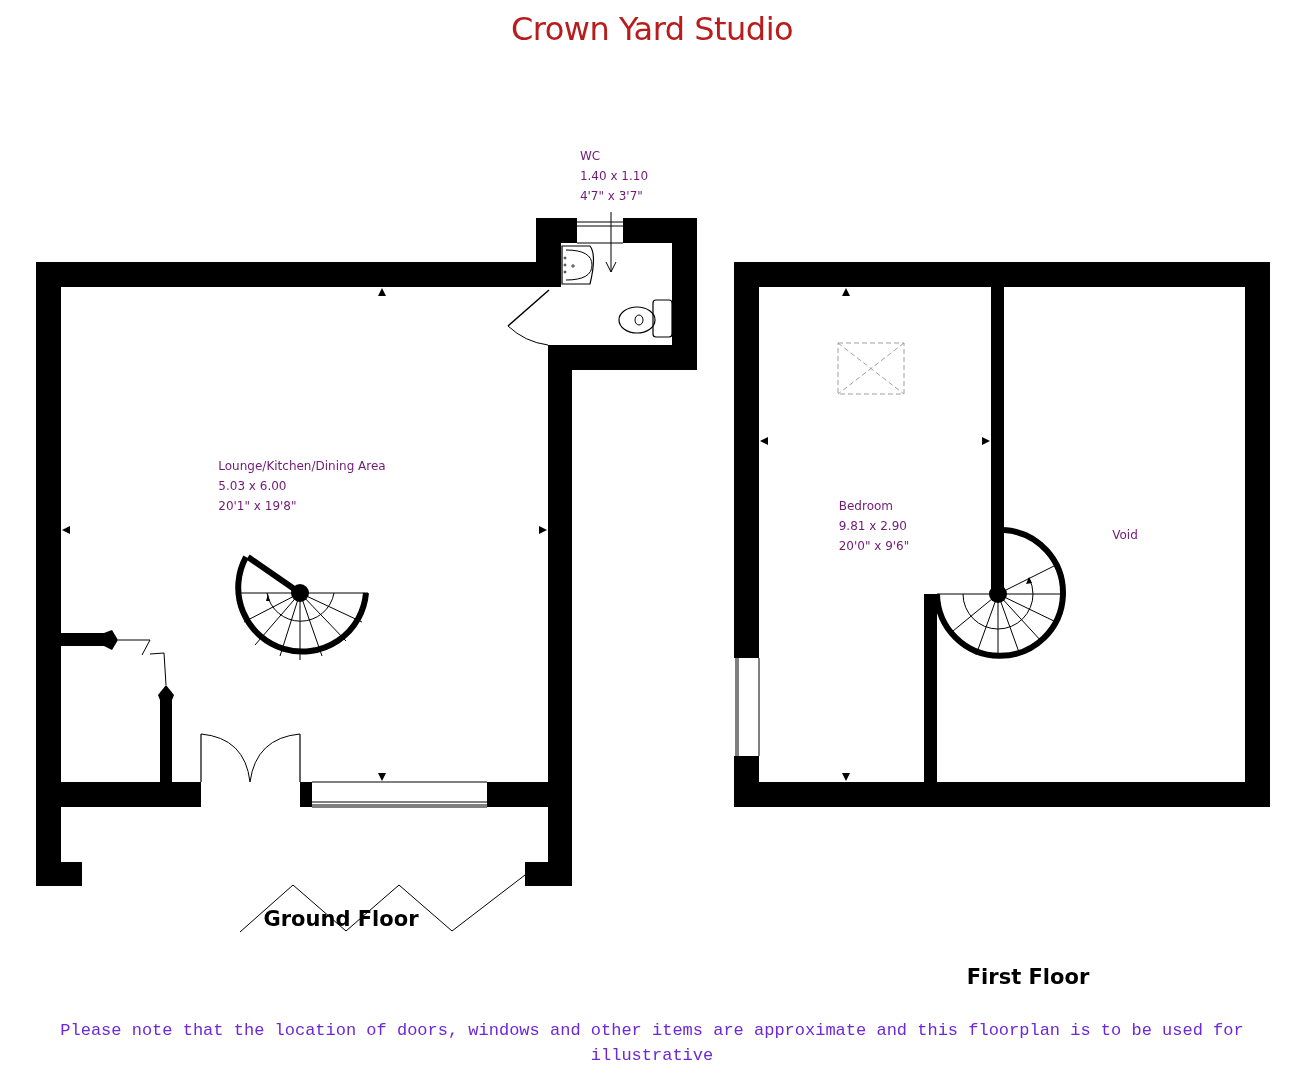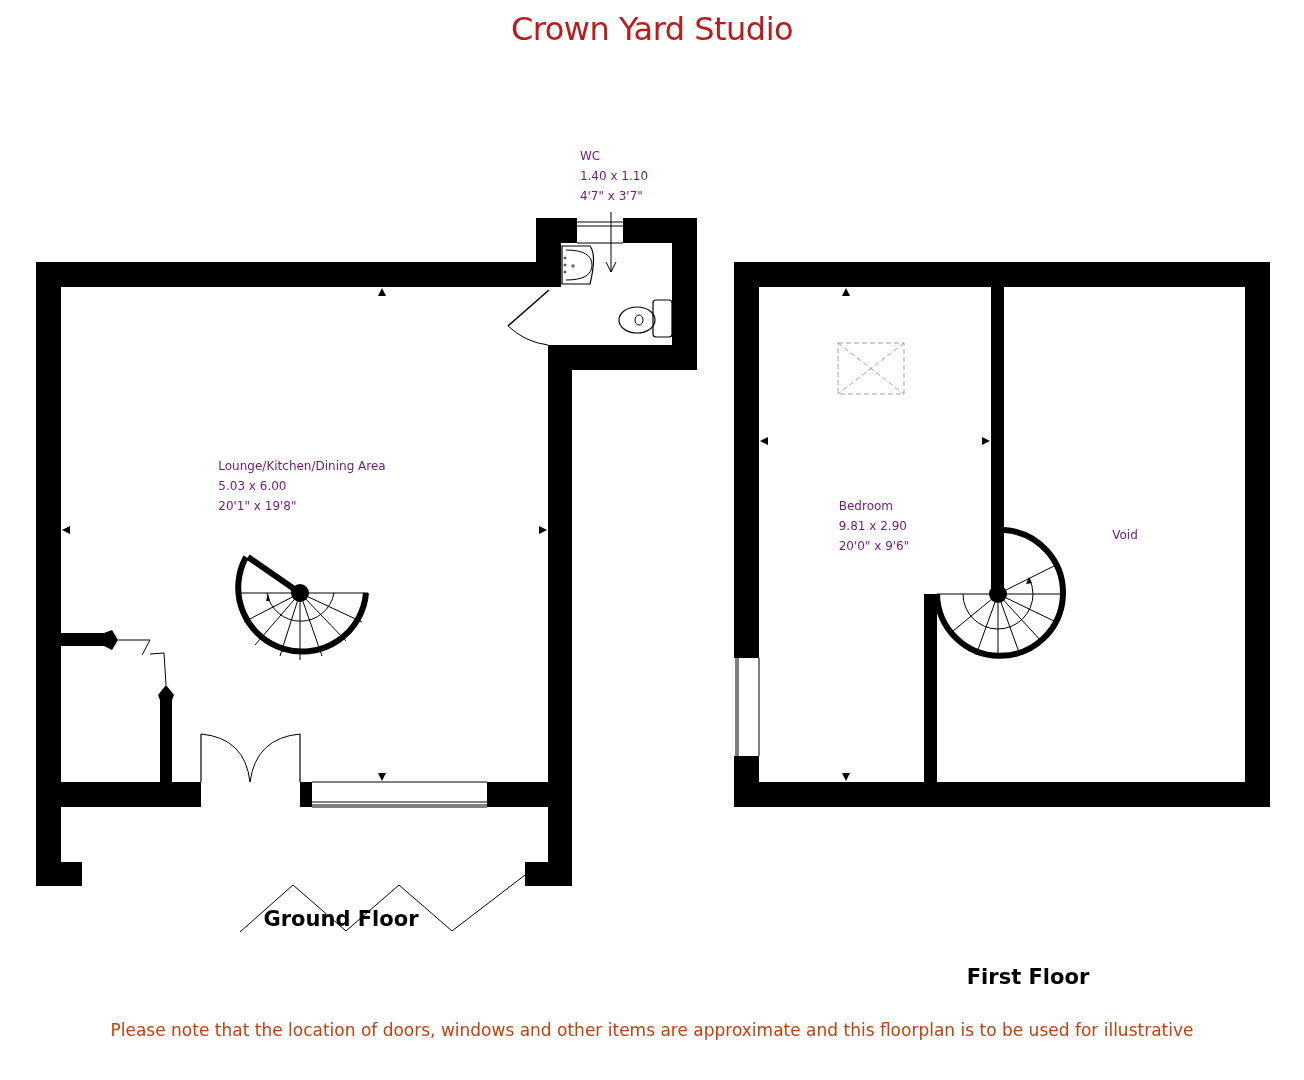--- a/index.html
+++ b/index.html
@@ -2,21 +2,21 @@
 <html><head>
 <meta charset="utf-8">
 <style>
   html, body { margin: 0; padding: 0; background: #ffffff; }
   body { width: 1304px; height: 1080px; position: relative; overflow: hidden; font-family: "DejaVu Sans", sans-serif; color: #000; }
   .title-block { position: absolute; top: 10px; left: 0; width: 1304px; text-align: center; }
   .title-line { font-family: "DejaVu Sans", sans-serif; font-size: 32px; line-height: 38px; letter-spacing: -0.5px; color: #b91c1c; }
   svg.plan { position: absolute; left: 0; top: 0; }
   .room-label { position: absolute; text-align: left; font-size: 12px; line-height: 20px; color: #701a75; transform: translateX(-50%); white-space: nowrap; }
   .floor-label { position: absolute; font-weight: bold; font-size: 21px; transform: translateX(-50%); white-space: nowrap; color: #000; }
-  .disclaimer { position: absolute; top: 1018px; left: 0; width: 1304px; text-align: center; font-size: 17px; line-height: 25px; color: #c2410c; }
+  .disclaimer { position: absolute; top: 1018px; left: 0; width: 1304px; text-align: center; font-size: 17px; line-height: 25px; color: #6d28d9; font-family: Liberation Mono, monospace; }
 </style>
 </head>
 <body>
 
 <div class="title-block">
   <div class="title-line">Crown Yard Studio</div>
 </div>
 
 <svg class="plan" width="1304" height="1080" viewBox="0 0 1304 1080">
 

